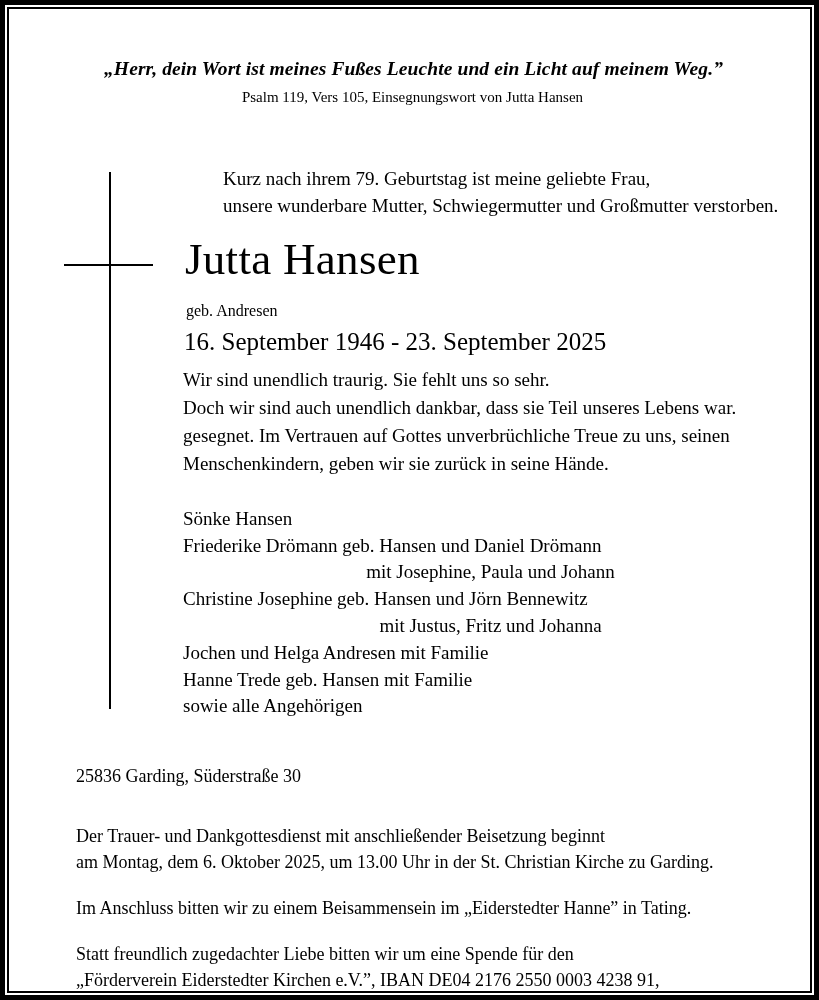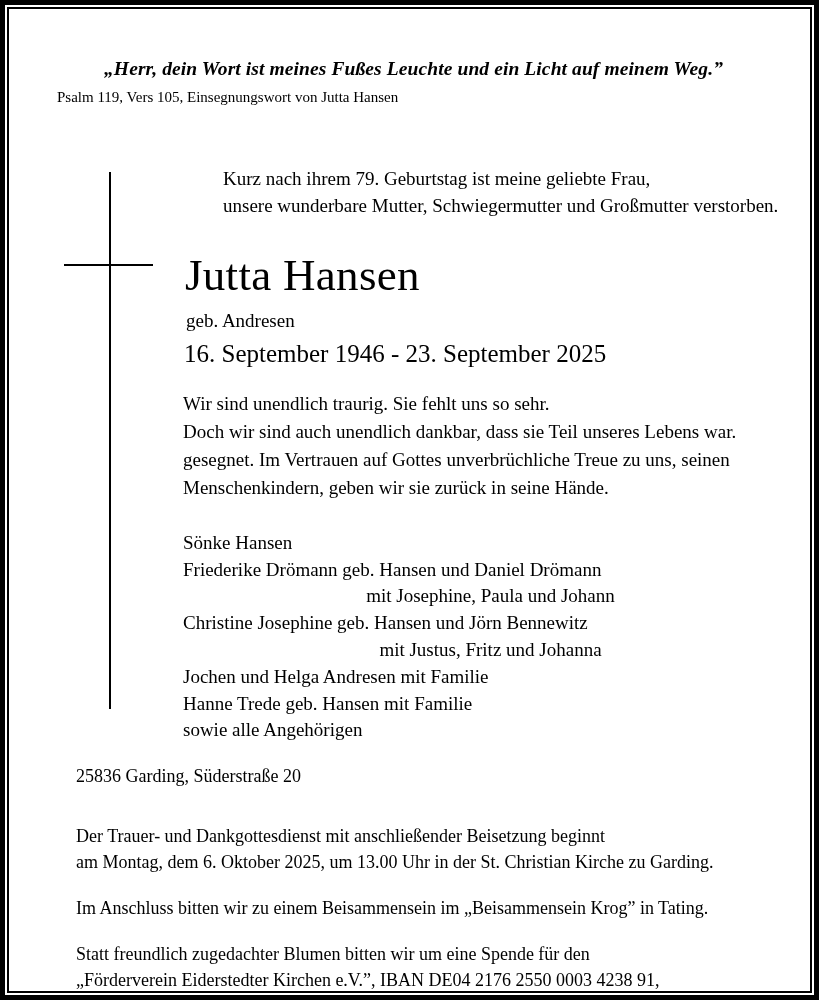--- a/index.html
+++ b/index.html
@@ -54,21 +54,21 @@
     font-weight: bold;
     font-style: italic;
     text-align: center;
     letter-spacing: 0.1px;
     white-space: nowrap;
     line-height: 1.25;
   }
   .quote-source {
     margin-top: 7px;
     font-size: 15px;
-    text-align: left;
+    text-align: center;
     padding-right: 2px;
     line-height: 1.25;
   }
 
   
   .cross-vertical {
     position: absolute;
     left: 92px;
     top: 163px;
     width: 1.6px;
@@ -93,42 +93,42 @@
   }
   .intro-lines {
     font-size: 19px;
     line-height: 1.42;
   }
   .intro-lines div { white-space: nowrap; margin-left: 40px; }
 
   .name-heading {
     font-size: 45px;
     line-height: 1.0;
-    margin-top: 33px;
+    margin-top: 17px;
     margin-left: 2px;
     letter-spacing: 0.3px;
     font-weight: normal;
   }
   .maiden-name {
-    font-size: 19px;
+    font-size: 16px;
     line-height: 1.3;
-    margin-top: 11px;
+    margin-top: 19px;
     margin-left: 3px;
   }
   .life-dates {
     font-size: 25px;
     line-height: 1.3;
     margin-top: 4px;
     margin-left: 1px;
   }
 
   .memorial-text {
     font-size: 19px;
     line-height: 1.47;
-    margin-top: 20px;
+    margin-top: 8px;
   }
   .memorial-text div { white-space: nowrap; }
 
   .survivors {
     font-size: 19px;
     line-height: 1.41;
     margin-top: 28px;
   }
   .survivors div { white-space: nowrap; }
   .survivors .indent { padding-left: 15px; text-align: center; }
@@ -191,34 +191,34 @@
             <div>Jochen und Helga Andresen mit Familie</div>
             <div>Hanne Trede geb. Hansen mit Familie</div>
             <div>sowie alle Angehörigen</div>
           </div>
 
       </div>
 
       <div class="lower-block">
 
         <div class="para para-address">
-          <div>25836 Garding, Süderstraße 20</div>
+          <div>25836 Garding, Süderstraße 30</div>
         </div>
 
         <div class="para">
           <div>Der Trauer- und Dankgottesdienst mit anschließender Beisetzung beginnt</div>
           <div>am Montag, dem 6. Oktober 2025, um 13.00 Uhr in der St. Christian Kirche zu Garding.</div>
         </div>
 
         <div class="para">
-          <div>Im Anschluss bitten wir zu einem Beisammensein im „Beisammensein Krog” in Tating.</div>
+          <div>Im Anschluss bitten wir zu einem Beisammensein im „Eiderstedter Hanne” in Tating.</div>
         </div>
 
         <div class="para">
-          <div>Statt freundlich zugedachter Blumen bitten wir um eine Spende für den</div>
+          <div>Statt freundlich zugedachter Liebe bitten wir um eine Spende für den</div>
           <div>„Förderverein Eiderstedter Kirchen e.V.”, IBAN DE04 2176 2550 0003 4238 91,</div>
           <div>Stichwort: Gedenken Jutta Hansen.</div>
         </div>
 
       </div>
 
     </div>
   </div>
 </div>
 

